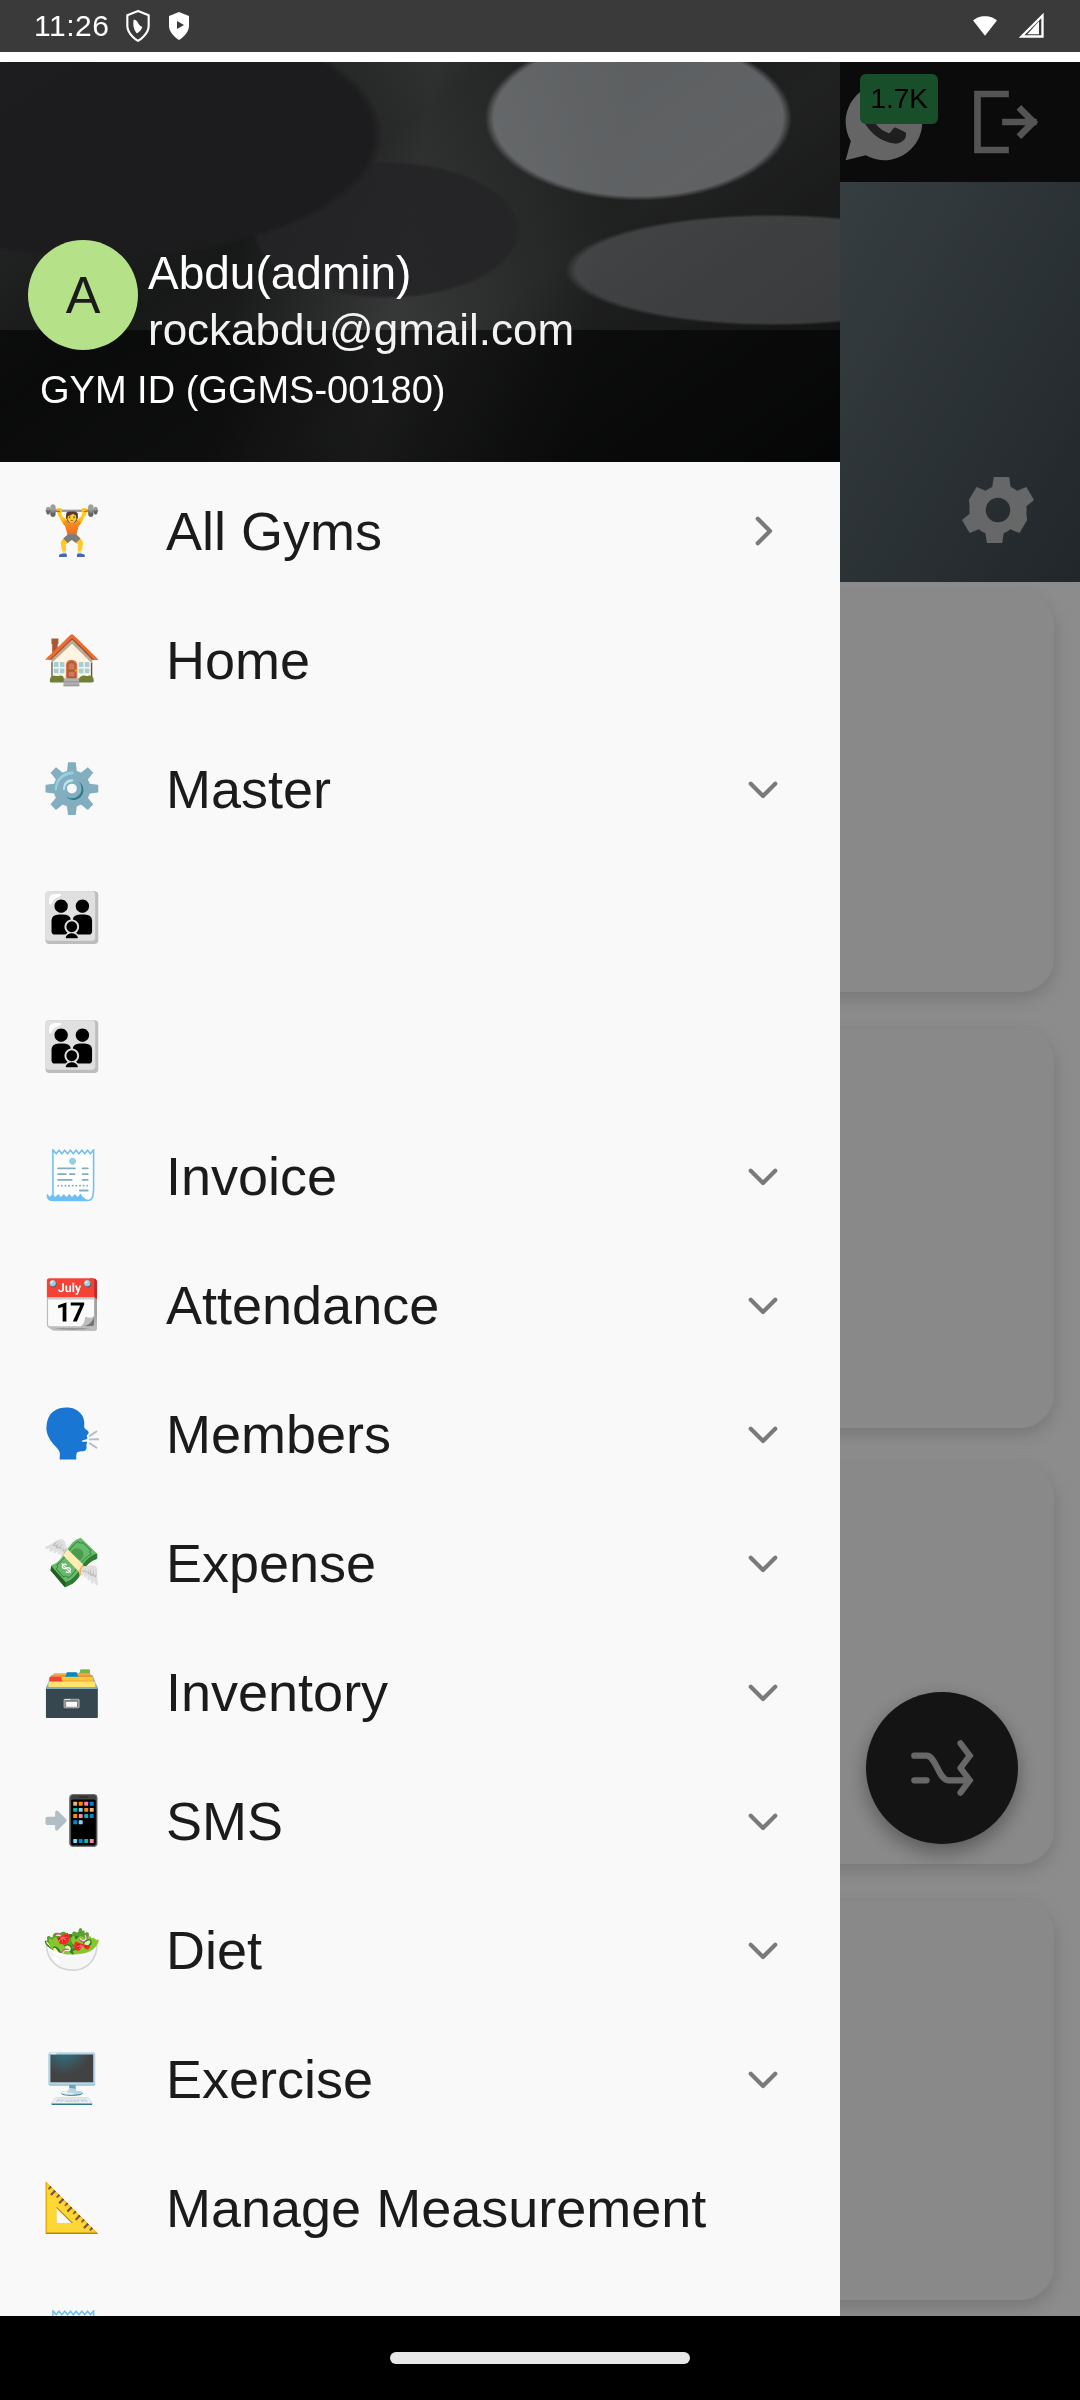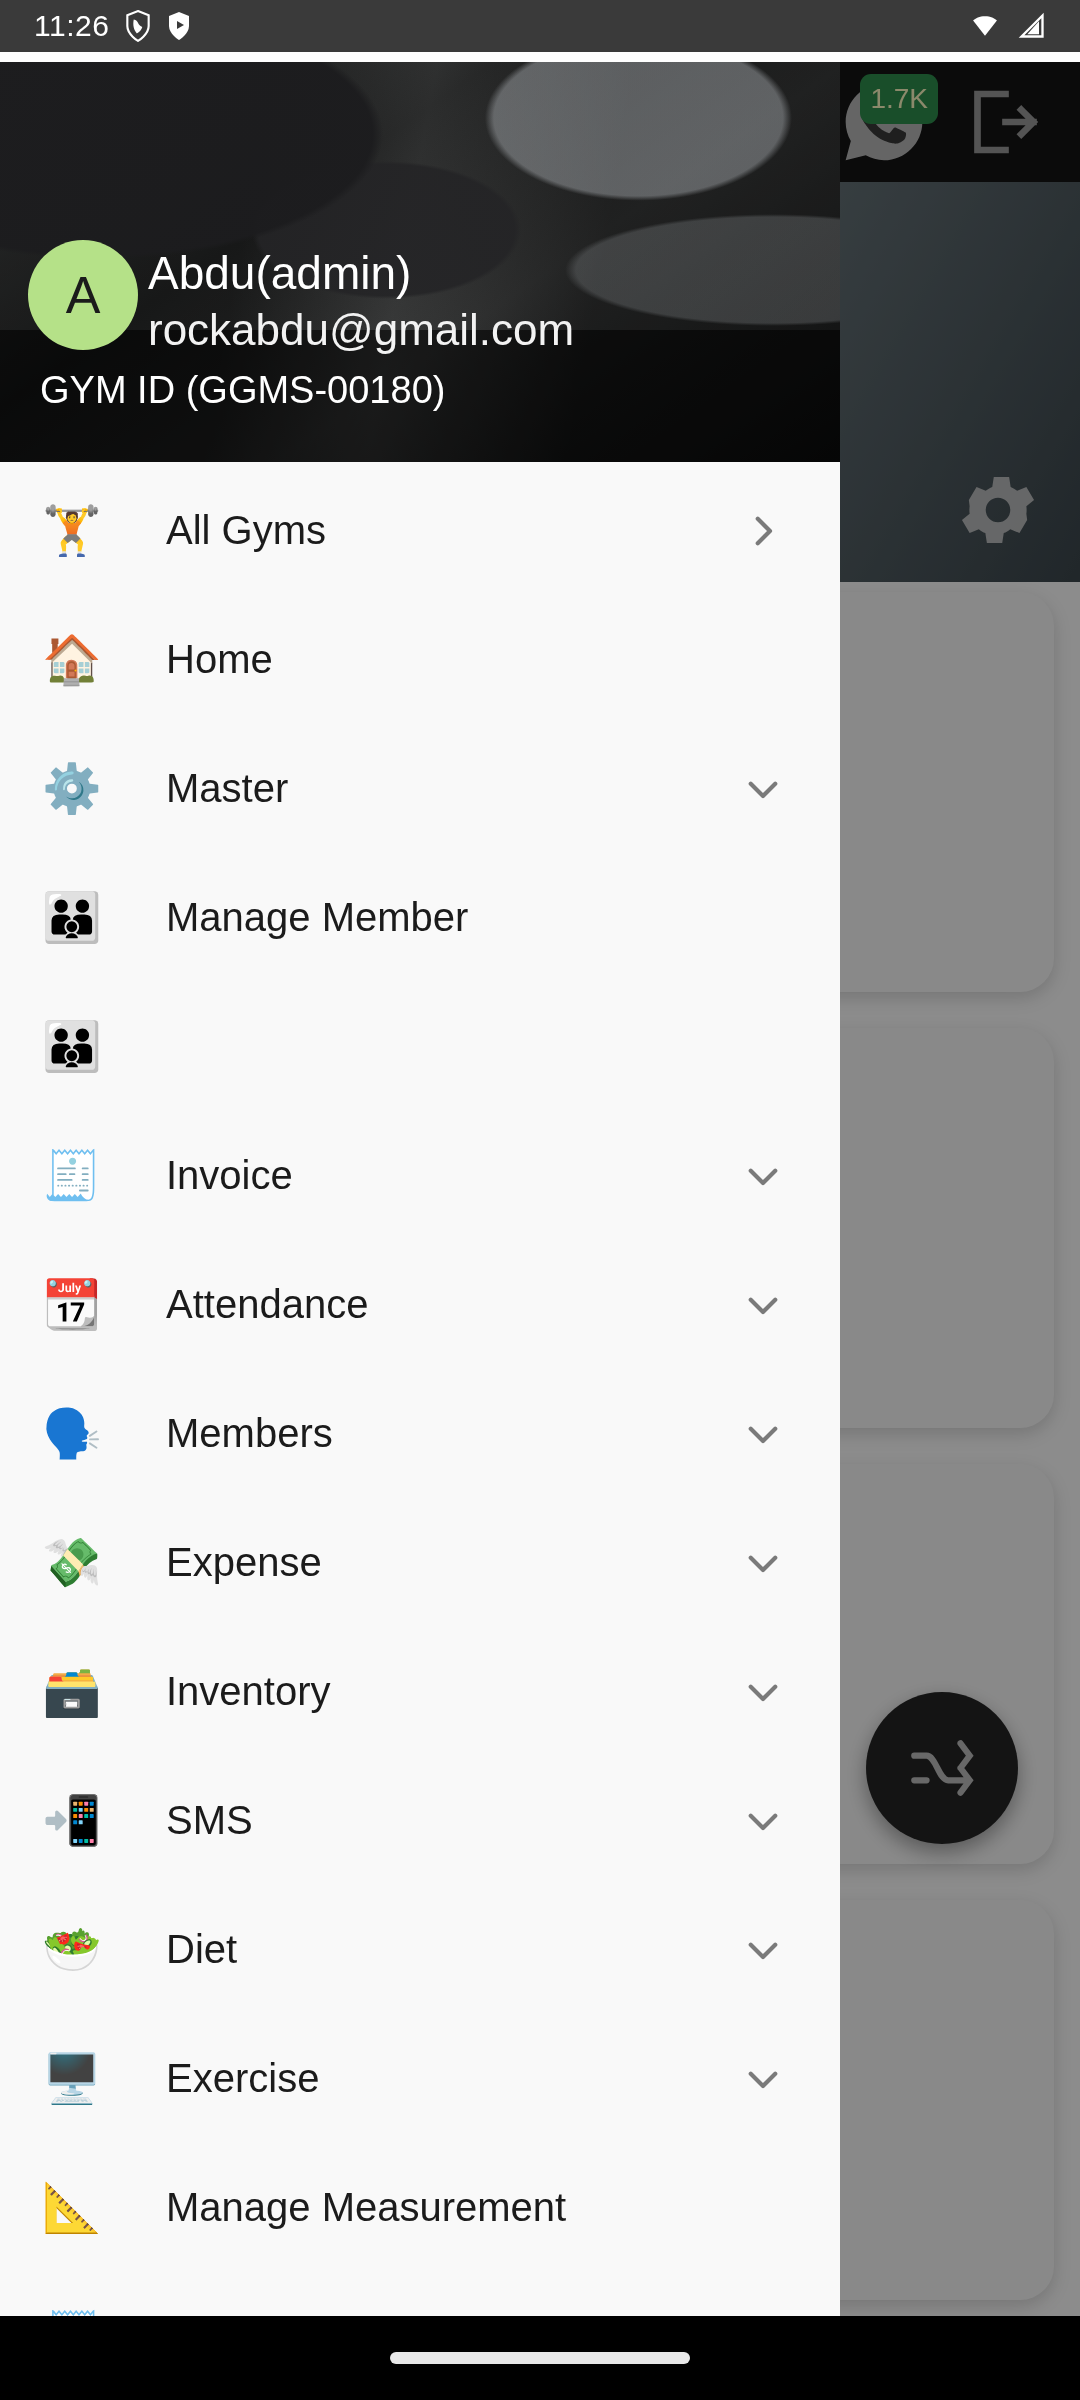--- a/index.html
+++ b/index.html
@@ -26,21 +26,21 @@
   .app-bg{ position:absolute; left:0; top:62px; width:1080px; height:2338px; overflow:hidden; background:#fff; }
 
   .app-appbar{
     position:absolute; left:0; top:0; width:1080px; height:120px;
     background:#151515; display:flex; align-items:center; padding:0 28px;
   }
   .appbar-spacer{ flex:1; }
   .wa-wrap{ position:relative; width:96px; height:92px; margin-right:28px; }
   .wa-badge{
     position:absolute; right:-6px; top:-2px; min-width:74px; height:50px;
-    background:#2f8f4e; border-radius:11px; color:#fef9c3; font-size:28px;
+    background:#2f8f4e; border-radius:6px; color:#000000; font-size:28px;
     display:flex; align-items:center; justify-content:center; padding:0 10px; z-index:2;
   }
   .logout-ic{ width:84px; height:84px; margin-right:8px; }
 
   .hero{
     position:absolute; left:0; top:120px; width:1080px; height:400px;
     background:
       linear-gradient(120deg,#5d6a70 0%,#47545c 28%,#6e7b80 55%,#3c474d 100%);
     overflow:hidden;
   }
@@ -119,21 +119,21 @@
   .dh-gym{
     position:absolute; left:40px; bottom:50px; z-index:5;
     color:#fff; font-size:38px;
   }
 
   .menu{ padding-top:4px; }
   .mi{
     position:relative; height:129px; display:flex; align-items:center; padding:0 0 0 40px;
   }
   .mi-ic{ width:64px; font-size:48px; line-height:1; text-align:center; flex:none; }
-  .mi-label{ margin-left:62px; font-size:40px; color:#1b1b1b; white-space:nowrap; }
+  .mi-label{ margin-left:62px; font-size:54px; color:#1b1b1b; white-space:nowrap; }
   .mi-chev{ position:absolute; right:56px; top:50%; transform:translateY(-50%); }
   .mi-chev svg{ width:42px; height:42px; display:block; }
 
   
   .navbar{
     position:absolute; left:0; bottom:0; width:1080px; height:84px;
     background:#000; z-index:70; display:flex; align-items:center; justify-content:center;
   }
   .nav-pill{ width:300px; height:12px; border-radius:6px; background:#e8e8e8; }
 </style>
@@ -232,21 +232,20 @@
         <span class="mi-label">Master</span>
         <span class="mi-chev">
           <svg viewBox="0 0 24 24">
               <path fill="none" stroke="#7a7a7a" stroke-width="2.4" stroke-linecap="round" stroke-linejoin="round" d="m5 9 7 7 7-7"></path>
             </svg>
         </span>
       </div>
 
       <div class="mi">
         <span class="mi-ic">👪</span>
-        <span class="mi-label">Manage Member</span>
       </div>
 
       <div class="mi">
         <span class="mi-ic">👪</span>
       </div>
 
       <div class="mi">
         <span class="mi-ic">🧾</span>
         <span class="mi-label">Invoice</span>
         <span class="mi-chev">

